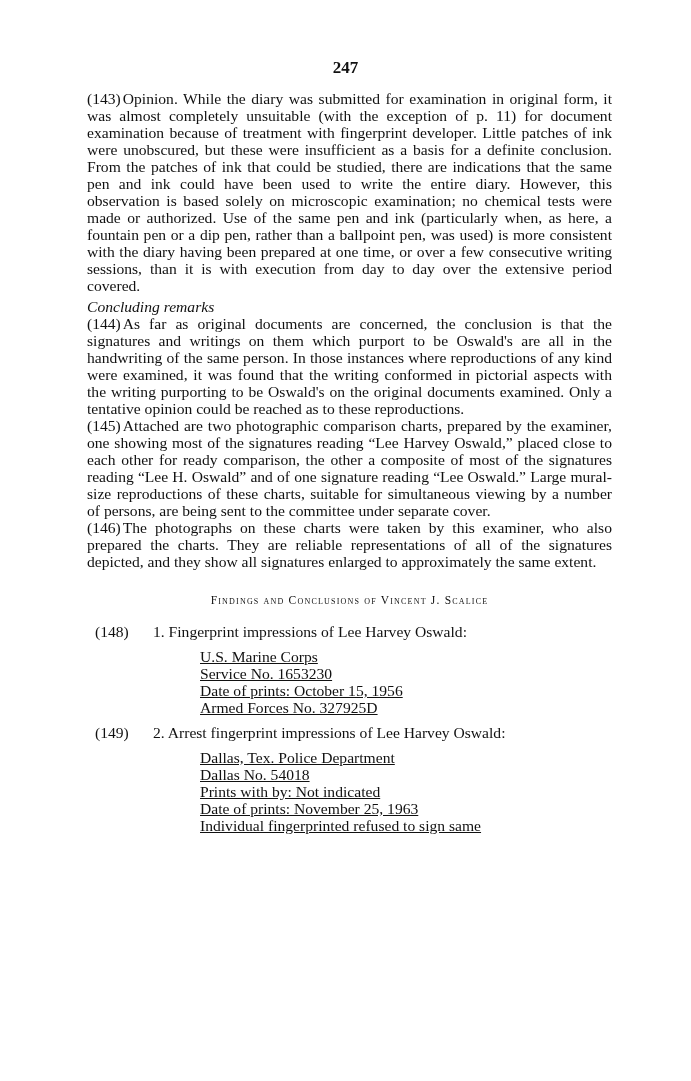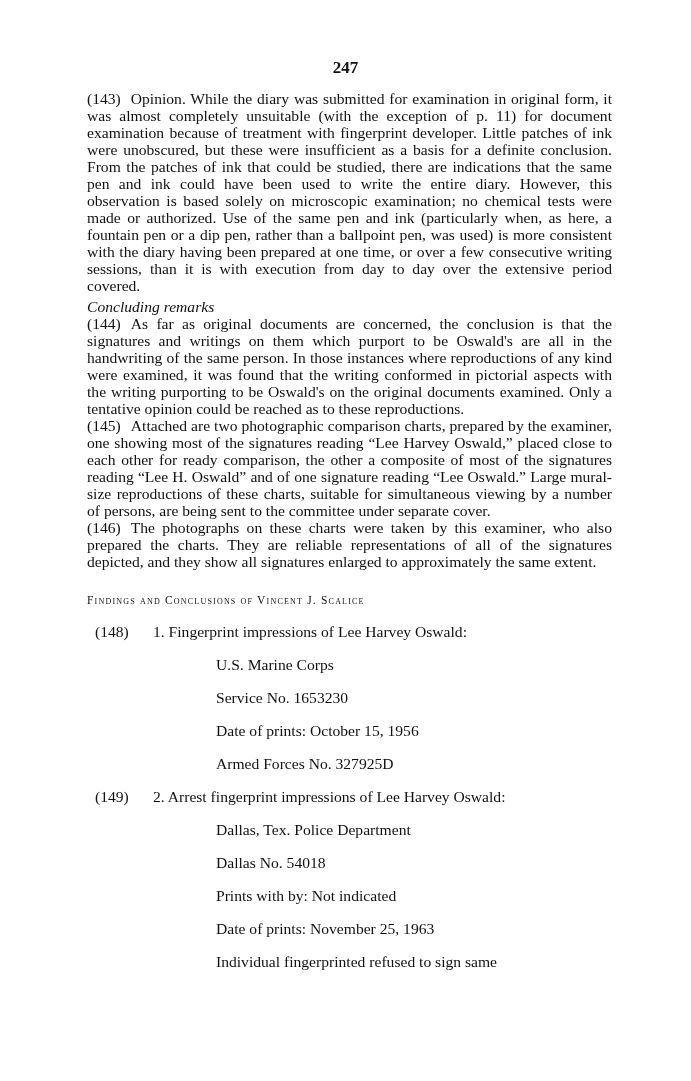--- a/index.html
+++ b/index.html
@@ -10,30 +10,30 @@
     }
     .page-number {
       position: absolute; top: 58px; left: 0; width: 691px;
       text-align: center; font-size: 17px; font-weight: bold;
     }
     .body-text {
       position: absolute; left: 87px; width: 525px; top: 90px;
       font-size: 15.6px; line-height: 17px;
     }
     .para { text-align: justify; margin: 0; }
-    .para .num { margin-right: 10px; }
+    .para .num { margin-right: 2px; }
     .heading-italic { font-style: italic; margin: 4px 0 0 0; }
     .section-heading {
-      font-variant: small-caps; font-size: 11.5px;
+      text-align: center; font-variant: small-caps; font-size: 11.5px;
       letter-spacing: 1.2px; margin: 22px 0 14px 0;
     }
     .item-line { margin: 8px; white-space: nowrap; }
     .item-line .num { display: inline-block; width: 58px; }
     .detail-list { margin: 0; padding: 0 0 0 113px; list-style: none; }
-    .detail-list li { margin: 16px; }
+    .detail-list li { margin: 0; text-decoration: underline; }
   </style>
 </head>
 <body>
 
 <div class="page-number">247</div>
 
 <div class="body-text">
 
   <p class="para">
     <span class="num">(143)</span><span>Opinion. While the diary was submitted for examination in original form, it was almost completely unsuitable (with the exception of p. 11) for document examination because of treatment with fingerprint developer. Little patches of ink were unobscured, but these were insufficient as a basis for a definite conclusion. From the patches of ink that could be studied, there are indications that the same pen and ink could have been used to write the entire diary. However, this observation is based solely on microscopic examination; no chemical tests were made or authorized. Use of the same pen and ink (particularly when, as here, a fountain pen or a dip pen, rather than a ballpoint pen, was used) is more consistent with the diary having been prepared at one time, or over a few consecutive writing sessions, than it is with execution from day to day over the extensive period covered.</span>

